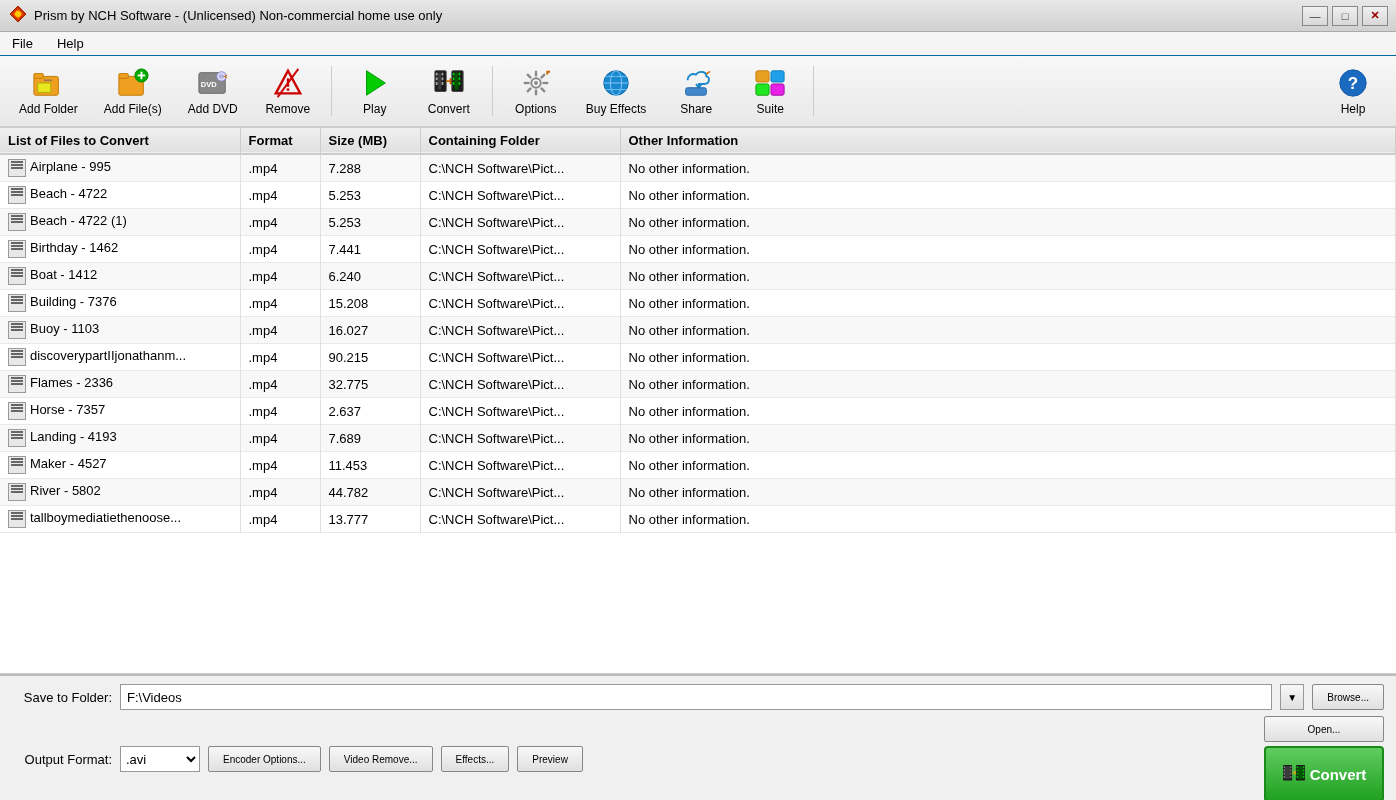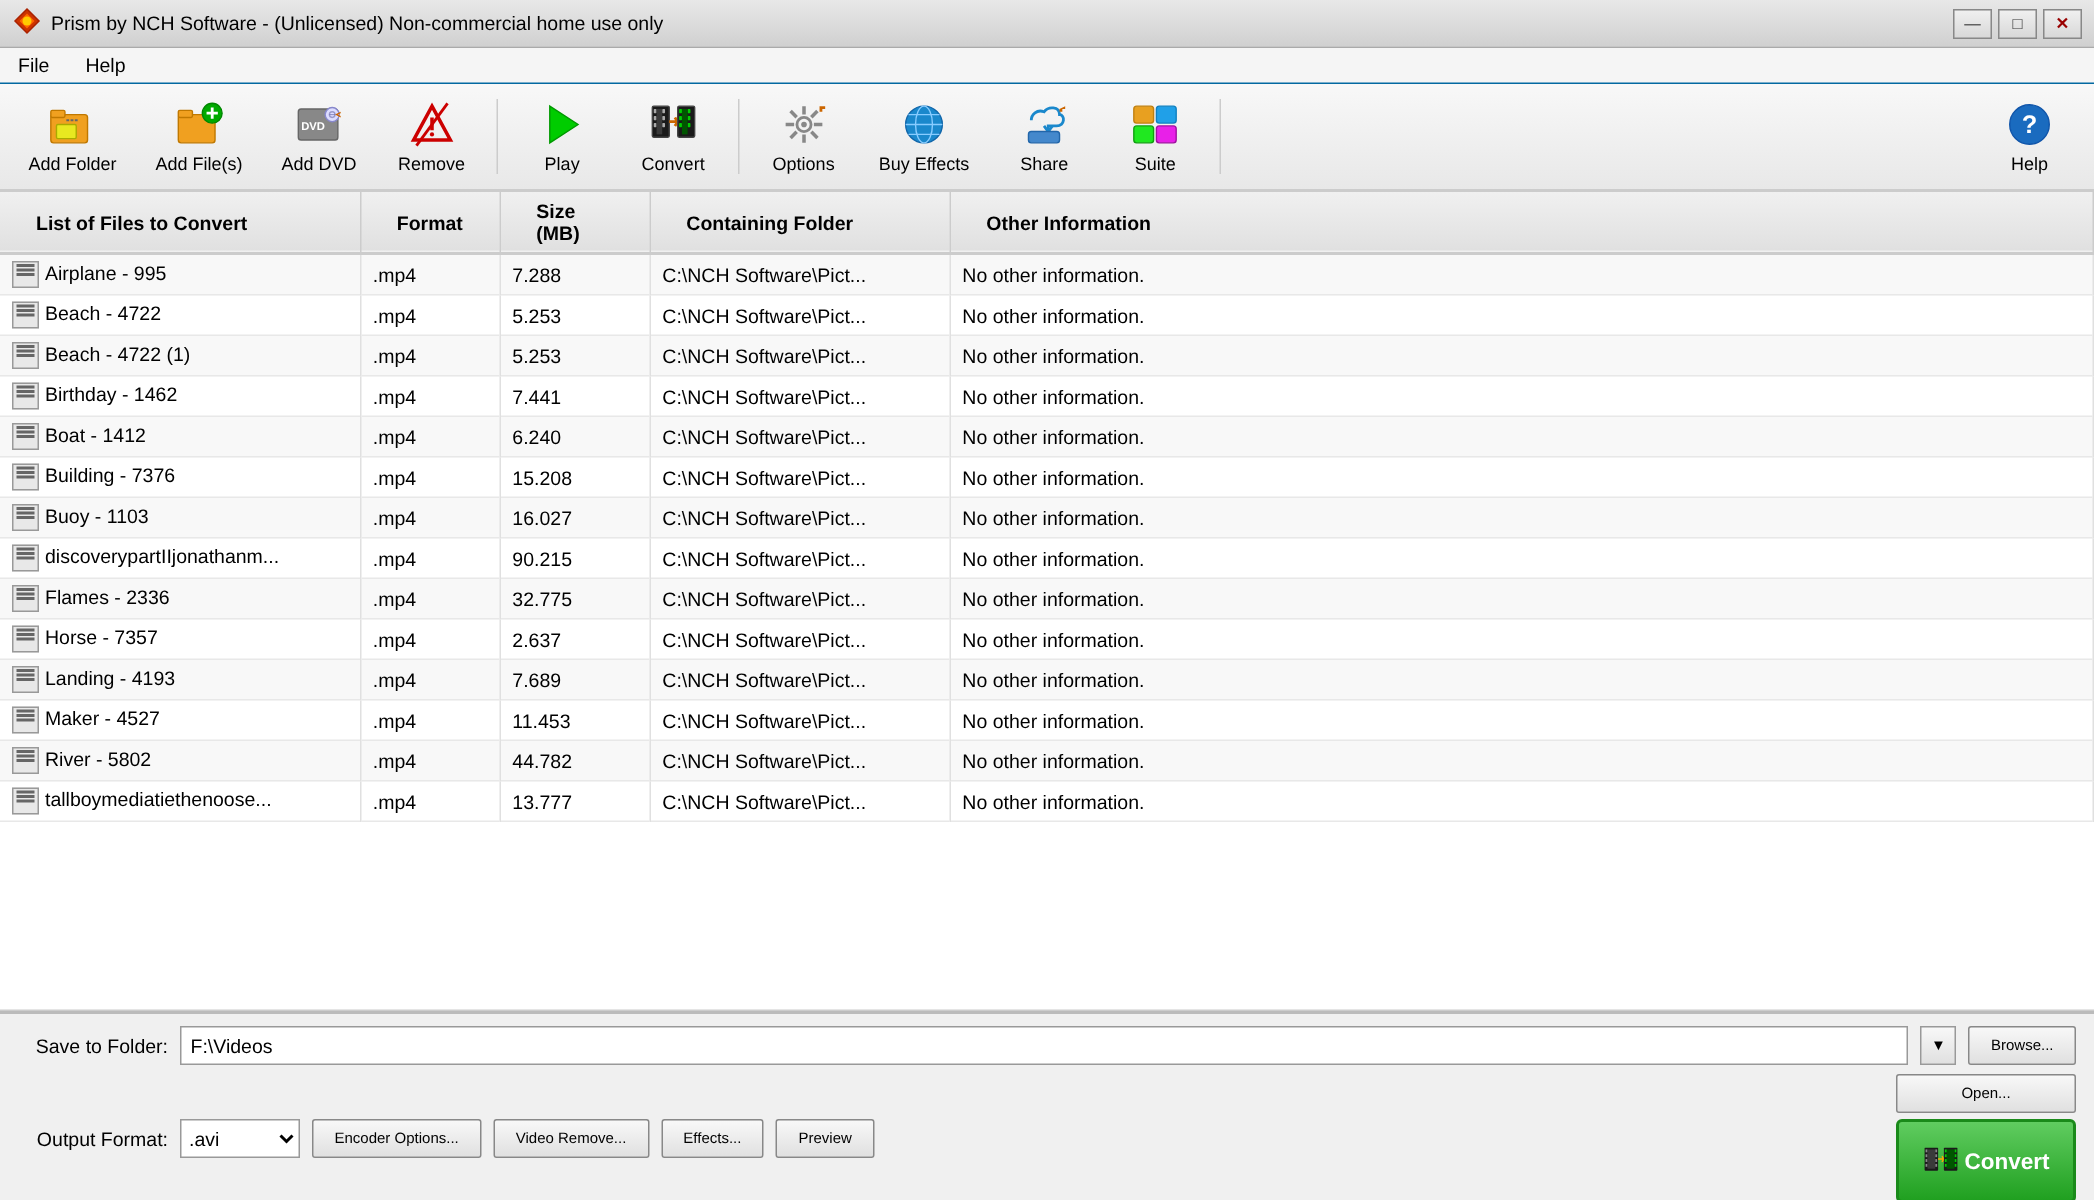--- a/index.html
+++ b/index.html
@@ -114,21 +114,21 @@
     #file-table {
       width: 100%;
       border-collapse: collapse;
     }
     #file-table thead tr {
       background: linear-gradient(to bottom, #f0f0f0, #e0e0e0);
       border-bottom: 2px solid #ccc;
     }
     #file-table thead th {
       text-align: left;
-      padding: 5px 24px;
+      padding: 5px 8px;
       font-weight: 600;
       font-size: 13px;
       border-right: 1px solid #ccc;
       color: #000;
     }
     #file-table tbody tr {
       border-bottom: 1px solid #e8e8e8;
     }
     #file-table tbody tr:nth-child(odd) {
       background: #f8f8f8;

